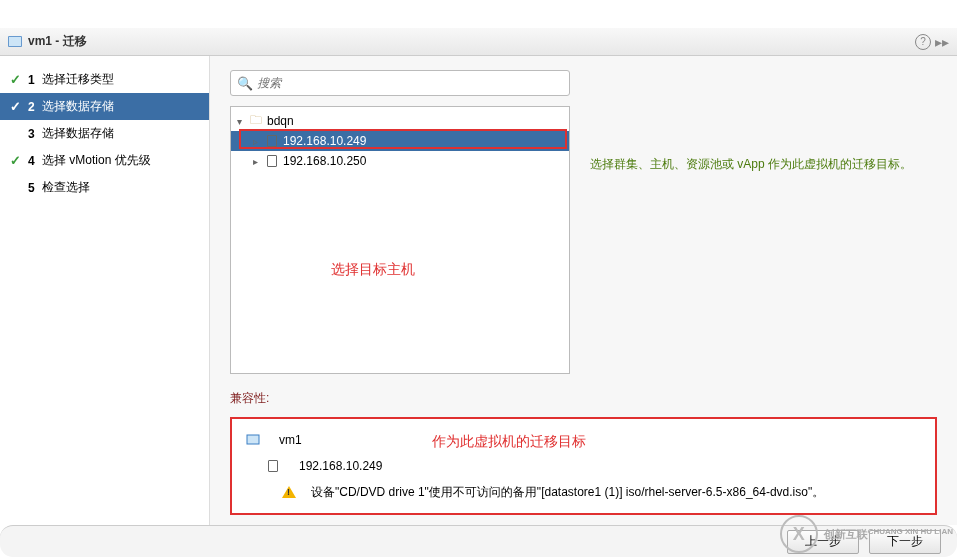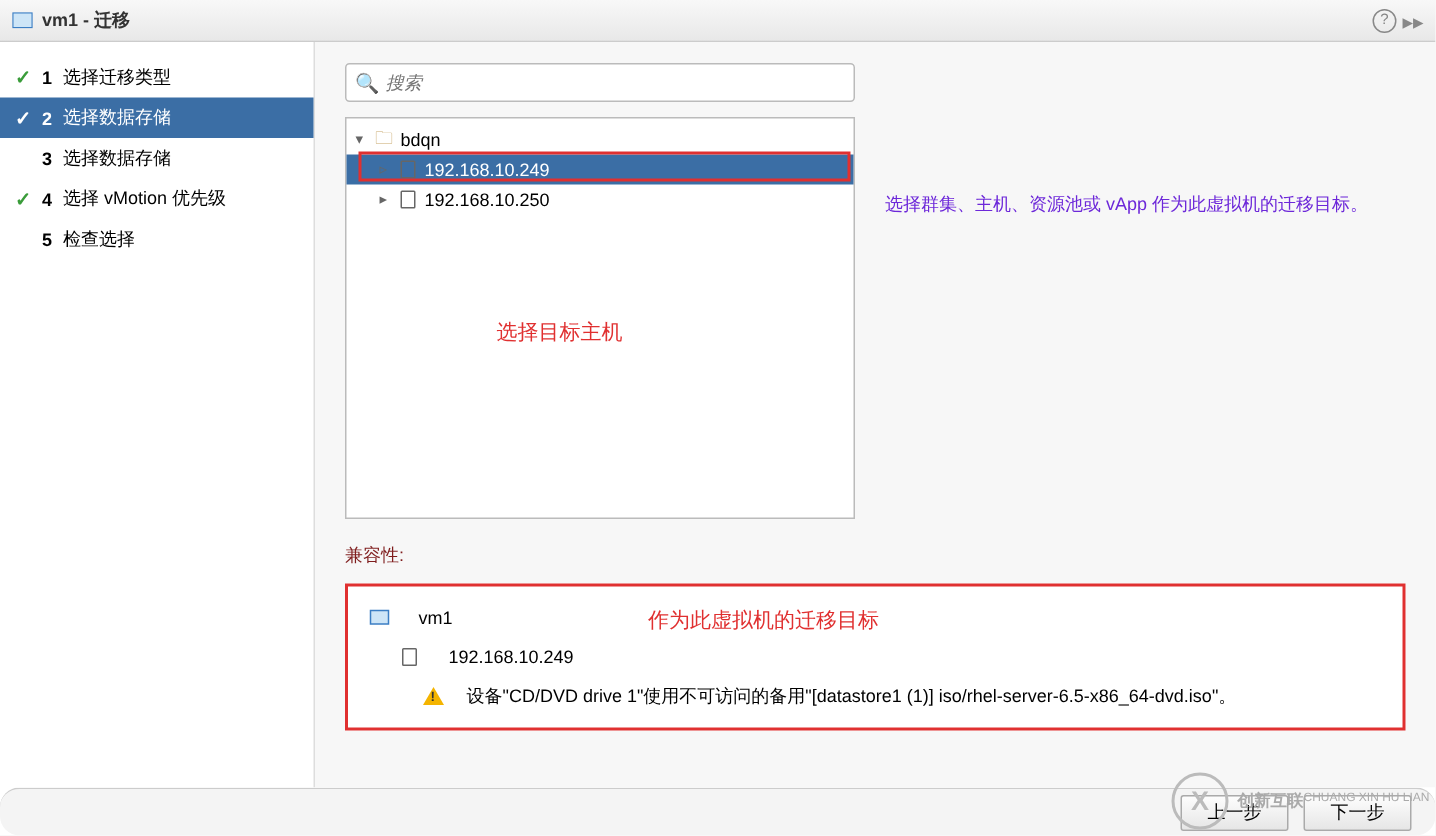--- a/index.html
+++ b/index.html
@@ -18,20 +18,21 @@
       flex-direction: column;
       background: #fff;
     }
     .title-bar {
       height: 28px;
       background: linear-gradient(#f8f8f8, #e8e8e8);
       border-bottom: 1px solid #ccc;
       display: flex;
       align-items: center;
       padding: 0 8px;
+      margin-top: 28px;
     }
     .title-bar .vm-icon {
       width: 14px;
       height: 14px;
       margin-right: 6px;
       display: inline-flex;
       align-items: center;
       justify-content: center;
     }
     .title-bar .title-text {
@@ -163,30 +164,30 @@
     .node-icon {
       width: 14px; height: 14px;
       margin-right: 4px;
       display: inline-flex;
       align-items: center;
       justify-content: center;
     }
     .folder-icon { color: #c9a96e; }
     .side-text {
       padding-top: 50px;
-      color: #6d28d9;
+      color: #4d7c0f;
       min-width: 0;
     }
     .annotation {
       position: absolute;
       color: #e03030;
       font-size: 14px;
       pointer-events: none;
     }
-    .anno1 { top: 134px; left: 100px; }
+    .anno1 { top: 154px; left: 100px; }
     .compat-label { font-weight: normal; color: #7f1d1d; margin-top: 6px; }
     .compat-box {
       background: #fff;
       border: 2px solid #e03030;
       padding: 8px 10px;
       position: relative;
     }
     .compat-row {
       display: flex;
       align-items: center;
@@ -262,21 +263,21 @@
       border: 2px solid #bbb;
       border-radius: 50%;
       display: flex;
       align-items: center;
       justify-content: center;
       font-weight: bold;
       color: #bbb;
       font-size: 18px;
     }
     .logo-text { display: flex; flex-direction: row; line-height: 1.1; font-weight: bold; color:#aaa }
-    .logo-text small { font-size: 8px; font-weight: normal; }
+    .logo-text small { font-size: 8px; font-weight: bold; }
     .host-outline {
       display: inline-block;
       width: 10px; height: 12px;
       border: 1px solid #666;
       border-radius: 1px;
       position: relative;
     }
   </style>
 </head>
 <body>

